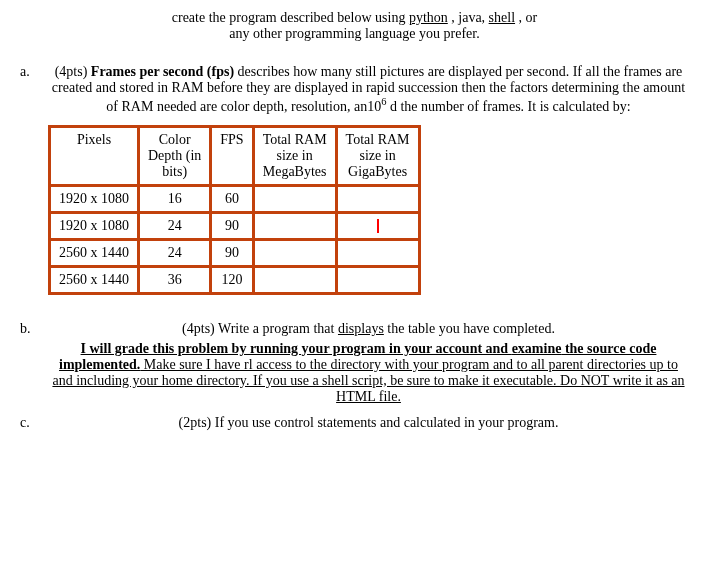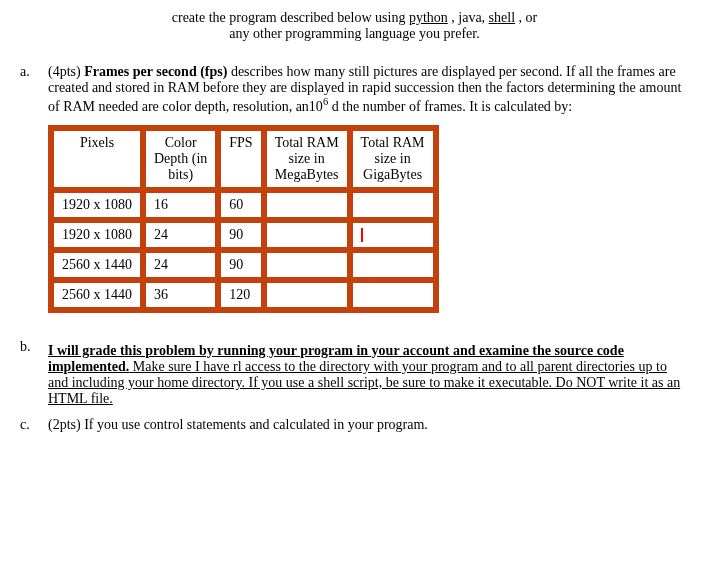--- a/index.html
+++ b/index.html
@@ -24,35 +24,36 @@
       display: flex;
       align-items: flex-start;
       margin-bottom: 6px;
     }
     .section-letter {
       min-width: 28px;
       font-weight: normal;
     }
     .section-content {
       flex: 1;
+      text-align: center;
     }
     .bold { font-weight: bold; }
     .underline { text-decoration: underline; }
     .formula-block {
       margin: 8px 0 8px 20px;
       font-style: italic;
     }
     sup { font-size: 0.75em; vertical-align: super; }
     table {
       border-collapse: collapse;
       margin: 10px 0 10px 0;
       font-size: 14px;
     }
     table th, table td {
-      border: 6px solid #c2410c;
+      border: 3px solid #c2410c;
       padding: 4px 8px;
       vertical-align: top;
     }
     table th {
       font-weight: normal;
       background: #fff;
     }
     .cursor-line {
       border-left: 2px solid red;
       height: 14px;
@@ -132,20 +133,23 @@
         </tbody>
       </table>
     </div>
   </div>
 </div>
 
 <div class="section" style="margin-top:16px;">
   <div class="section-label">
     <span class="section-letter">b.</span>
     <div class="section-content">
+      <p>
+        <span>(4pts) Write a program that </span><span class="underline">displays</span><span> the table you have completed.</span>
+      </p>
       <p style="margin-top:4px;text-decoration:underline;">
         <span class="bold">I will grade this problem by running your program in your account and </span><span class="bold underline">examine</span><span class="bold"> the source code implemented.</span><span> Make sure I have rl access to the directory with your program and to all parent directories up to and including your home directory. If you use a shell script, be sure to make it executable. Do NOT write it as an HTML file.</span>
       </p>
     </div>
   </div>
 </div>
 
 <div class="section section-c">
   <div class="section-label">
     <span class="section-letter">c.</span>

